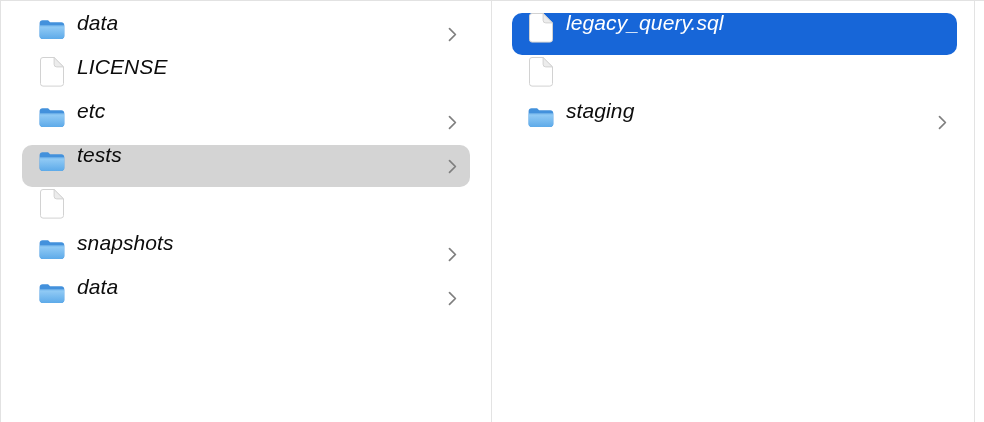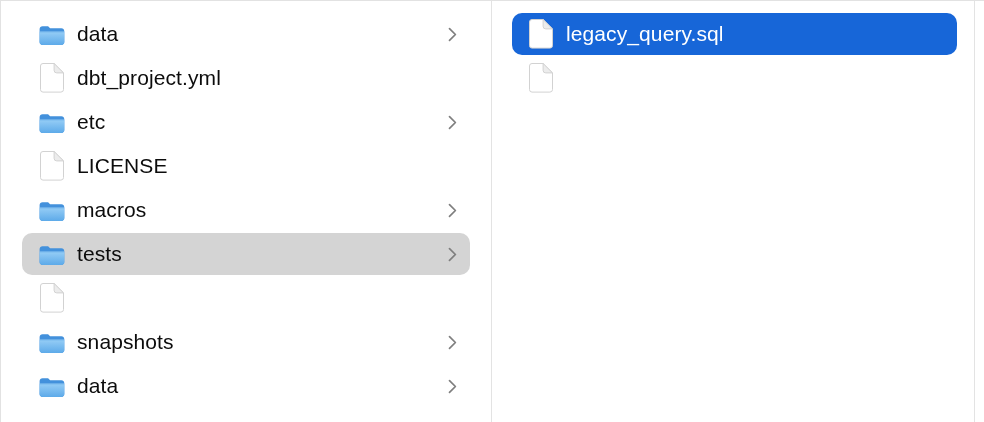--- a/index.html
+++ b/index.html
@@ -21,25 +21,25 @@
     height:100%;
   }
   .col-left  { width:491px; border-right:1px solid var(--divider,#e3e3e3); }
   .col-right { width:483px; border-right:1px solid var(--divider,#e3e3e3); }
   .col-sliver { flex:1; }
 
   .row {
     position:relative;
     height:44px;
     display:flex;
-    align-items:center;
     padding-left:36px;
     padding-right:34px;
     box-sizing:border-box;
     cursor:default;
+    font-style:italic;
   }
   .col-right .row { padding-left:34px; padding-right:27px; }
 
   .capsule {
     position:absolute;
     top:1px; bottom:1px; left:21px; right:21px;
     border-radius:10px;
     z-index:0;
   }
   .col-right .capsule { left:20px; right:17px; }
@@ -99,72 +99,39 @@
         </span>
   </div>
       <div class="row">
 
     <span class="icon">
           <svg width="24" height="30" viewBox="0 0 24 30" aria-hidden="true">
             <path d="M3 .5 H14.1 L23.5 9.9 V26.5 a2.6 2.6 0 0 1 -2.6 2.6 H3 A2.5 2.5 0 0 1 .5 26.6 V3 A2.5 2.5 0 0 1 3 .5 Z" fill="#ffffff" stroke="#d2d2d2" stroke-width="1"></path>
             <path d="M14.1 .5 L23.5 9.9 H16.7 a2.6 2.6 0 0 1 -2.6 -2.6 Z" fill="#ececec" stroke="#d2d2d2" stroke-width="1" stroke-linejoin="round"></path>
           </svg>
         </span>
-    <span class="label">dbt_project.yml</span>
+    <span class="label">LICENSE</span>
 
   </div>
       <div class="row">
 
     <span class="icon">
           <svg width="28" height="23" viewBox="0 0 28 23" aria-hidden="true">
             <defs>
               <linearGradient id="fg2" x1="0" y1="0" x2="0" y2="1">
                 <stop offset="0" stop-color="#92cbf5"></stop>
                 <stop offset="1" stop-color="#5daae9"></stop>
               </linearGradient>
             </defs>
             <path d="M1.6 6.1 C1.6 4.5 2.9 3.2 4.5 3.2 h5.6 l2 2.1 h11.3 c1.6 0 2.9 1.3 2.9 2.9 v10.9 c0 1.6-1.3 2.9-2.9 2.9 H4.5 c-1.6 0-2.9-1.3-2.9-2.9 z" fill="#4391dc"></path>
             <path d="M1.6 9.6 h24.7 v9.5 c0 1.6-1.3 2.9-2.9 2.9 H4.5 c-1.6 0-2.9-1.3-2.9-2.9 z" fill="url(#fg2)"></path>
             <rect x="1.6" y="8.4" width="24.7" height="1.4" fill="#92cbf5" opacity="0.85"></rect>
           </svg>
         </span>
     <span class="label">etc</span>
-    <span class="chevron">
-          <svg width="9" height="15" viewBox="0 0 9 15" aria-hidden="true">
-            <path d="M1.5 1.6 L7.4 7.5 L1.5 13.4" fill="none" stroke="currentColor" stroke-width="1.7" stroke-linecap="round" stroke-linejoin="round"></path>
-          </svg>
-        </span>
-  </div>
-      <div class="row">
-
-    <span class="icon">
-          <svg width="24" height="30" viewBox="0 0 24 30" aria-hidden="true">
-            <path d="M3 .5 H14.1 L23.5 9.9 V26.5 a2.6 2.6 0 0 1 -2.6 2.6 H3 A2.5 2.5 0 0 1 .5 26.6 V3 A2.5 2.5 0 0 1 3 .5 Z" fill="#ffffff" stroke="#d2d2d2" stroke-width="1"></path>
-            <path d="M14.1 .5 L23.5 9.9 H16.7 a2.6 2.6 0 0 1 -2.6 -2.6 Z" fill="#ececec" stroke="#d2d2d2" stroke-width="1" stroke-linejoin="round"></path>
-          </svg>
-        </span>
-    <span class="label">LICENSE</span>
-
-  </div>
-      <div class="row">
-
-    <span class="icon">
-          <svg width="28" height="23" viewBox="0 0 28 23" aria-hidden="true">
-            <defs>
-              <linearGradient id="fg3" x1="0" y1="0" x2="0" y2="1">
-                <stop offset="0" stop-color="#92cbf5"></stop>
-                <stop offset="1" stop-color="#5daae9"></stop>
-              </linearGradient>
-            </defs>
-            <path d="M1.6 6.1 C1.6 4.5 2.9 3.2 4.5 3.2 h5.6 l2 2.1 h11.3 c1.6 0 2.9 1.3 2.9 2.9 v10.9 c0 1.6-1.3 2.9-2.9 2.9 H4.5 c-1.6 0-2.9-1.3-2.9-2.9 z" fill="#4391dc"></path>
-            <path d="M1.6 9.6 h24.7 v9.5 c0 1.6-1.3 2.9-2.9 2.9 H4.5 c-1.6 0-2.9-1.3-2.9-2.9 z" fill="url(#fg3)"></path>
-            <rect x="1.6" y="8.4" width="24.7" height="1.4" fill="#92cbf5" opacity="0.85"></rect>
-          </svg>
-        </span>
-    <span class="label">macros</span>
     <span class="chevron">
           <svg width="9" height="15" viewBox="0 0 9 15" aria-hidden="true">
             <path d="M1.5 1.6 L7.4 7.5 L1.5 13.4" fill="none" stroke="currentColor" stroke-width="1.7" stroke-linecap="round" stroke-linejoin="round"></path>
           </svg>
         </span>
   </div>
       <div class="row sel-inactive">
     <span class="capsule"></span>
     <span class="icon">
           <svg width="28" height="23" viewBox="0 0 28 23" aria-hidden="true">
@@ -256,15 +223,37 @@
       <div class="row">
 
     <span class="icon">
           <svg width="24" height="30" viewBox="0 0 24 30" aria-hidden="true">
             <path d="M3 .5 H14.1 L23.5 9.9 V26.5 a2.6 2.6 0 0 1 -2.6 2.6 H3 A2.5 2.5 0 0 1 .5 26.6 V3 A2.5 2.5 0 0 1 3 .5 Z" fill="#ffffff" stroke="#d2d2d2" stroke-width="1"></path>
             <path d="M14.1 .5 L23.5 9.9 H16.7 a2.6 2.6 0 0 1 -2.6 -2.6 Z" fill="#ececec" stroke="#d2d2d2" stroke-width="1" stroke-linejoin="round"></path>
           </svg>
         </span>
 
   </div>
+      <div class="row">
+
+    <span class="icon">
+          <svg width="28" height="23" viewBox="0 0 28 23" aria-hidden="true">
+            <defs>
+              <linearGradient id="fg7" x1="0" y1="0" x2="0" y2="1">
+                <stop offset="0" stop-color="#92cbf5"></stop>
+                <stop offset="1" stop-color="#5daae9"></stop>
+              </linearGradient>
+            </defs>
+            <path d="M1.6 6.1 C1.6 4.5 2.9 3.2 4.5 3.2 h5.6 l2 2.1 h11.3 c1.6 0 2.9 1.3 2.9 2.9 v10.9 c0 1.6-1.3 2.9-2.9 2.9 H4.5 c-1.6 0-2.9-1.3-2.9-2.9 z" fill="#4391dc"></path>
+            <path d="M1.6 9.6 h24.7 v9.5 c0 1.6-1.3 2.9-2.9 2.9 H4.5 c-1.6 0-2.9-1.3-2.9-2.9 z" fill="url(#fg7)"></path>
+            <rect x="1.6" y="8.4" width="24.7" height="1.4" fill="#92cbf5" opacity="0.85"></rect>
+          </svg>
+        </span>
+    <span class="label">staging</span>
+    <span class="chevron">
+          <svg width="9" height="15" viewBox="0 0 9 15" aria-hidden="true">
+            <path d="M1.5 1.6 L7.4 7.5 L1.5 13.4" fill="none" stroke="currentColor" stroke-width="1.7" stroke-linecap="round" stroke-linejoin="round"></path>
+          </svg>
+        </span>
+  </div>
     </div>
   <div class="col col-sliver"></div>
 </div>
 
 </body></html>

